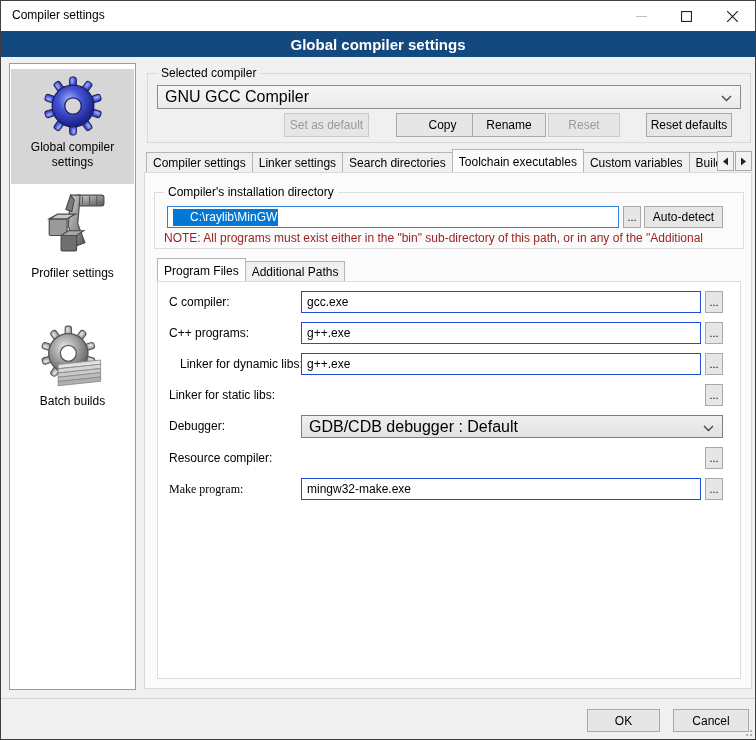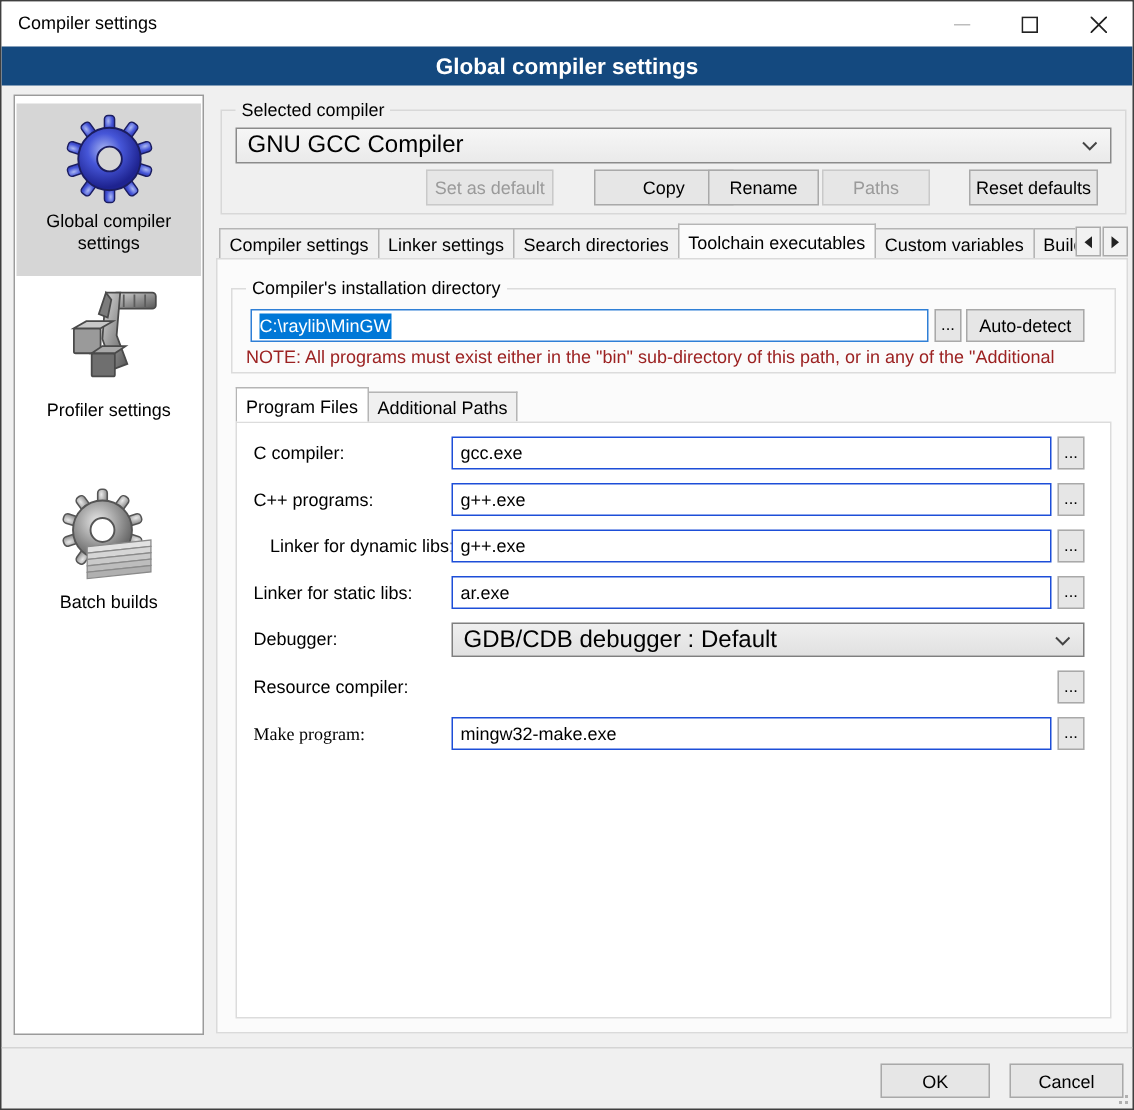--- a/index.html
+++ b/index.html
@@ -45,21 +45,21 @@
   .tab:first-child{margin-left:0;}
   .tab.active{height:24px;background:#fbfbfb;position:relative;z-index:3;margin-bottom:-1px;}
   .subtab.active{background:#ffffff;}
   .page{position:absolute;background:#fbfbfb;border:1px solid #dadada;}
   .page.inner{background:#ffffff;border-color:#dcdcdc;}
   .arrowbtn{position:absolute;width:17px;height:20px;background:#f2f2f2;border:1px solid #ababab;display:flex;align-items:center;justify-content:center;}
 
   
   .field{position:absolute;height:22px;background:#fff;border:1px solid #1d4ed8;font-size:12px;display:flex;align-items:center;padding-left:5px;overflow:hidden;white-space:nowrap;}
   .field.focused{border:1px solid #2f7fd6;}
-  .sel-text{background:#0078D7;color:#fff;padding:1px 1px 2px 0;}
+  .sel-text{background:#0078D7;color:#fff;padding:1px 1px 2px 17px;}
   .note{position:absolute;font-size:12px;color:#9C2222;white-space:nowrap;overflow:hidden;}
   .rowlabel{position:absolute;font-size:12px;color:#000;}
 
   
   .divider{position:absolute;left:0;top:697px;width:100%;height:1px;background:#d4d4d4;}
   .grip{position:absolute;right:3px;bottom:3px;width:10px;height:10px;}
   .grip i{position:absolute;width:2px;height:2px;background:#b0b0b0;}
 </style>
 </head>
 <body>
@@ -194,21 +194,21 @@
     <span>GNU GCC Compiler</span>
     <span class="chev">
       <svg width="11" height="7">
           <path d="M1 1 L5.5 5.5 L10 1" fill="none" stroke="#444" stroke-width="1.3"></path>
         </svg>
     </span>
   </div>
   <div class="btn disabled" style="left:283px;top:112px;width:85px;height:24px;">Set as default</div>
   <div class="btn" style="left:395px;top:112px;width:93px;height:24px;">Copy</div>
   <div class="btn" style="left:471px;top:112px;width:74px;height:24px;">Rename</div>
-  <div class="btn disabled" style="left:547px;top:112px;width:72px;height:24px;">Paths</div>
+  <div class="btn disabled" style="left:547px;top:112px;width:72px;height:24px;">Reset</div>
   <div class="btn" style="left:645px;top:112px;width:86px;height:24px;">Reset defaults</div>
 
   <div class="tabstrip" style="left:145px;top:147px;width:571px;height:24px;">
     <div class="tab">Compiler settings</div>
     <div class="tab">Linker settings</div>
     <div class="tab">Search directories</div>
     <div class="tab active">Toolchain executables</div>
     <div class="tab">Custom variables</div>
     <div class="tab">Build options</div>
   </div>
@@ -254,23 +254,20 @@
     </div>
   <div class="btn small" style="left:704px;top:321px;width:18px;height:22px;">...</div>
 
   <span class="rowlabel" style="left:179px;top:356px;">Linker for dynamic libs:</span>
   <div class="field" style="left:300px;top:352px;width:400px;">
       <span>g++.exe</span>
     </div>
   <div class="btn small" style="left:704px;top:352px;width:18px;height:22px;">...</div>
 
   <span class="rowlabel" style="left:168px;top:387px;">Linker for static libs:</span>
-  <div class="field" style="left:300px;top:383px;width:400px;">
-      <span>ar.exe</span>
-    </div>
   <div class="btn small" style="left:704px;top:383px;width:18px;height:22px;">...</div>
 
   <span class="rowlabel" style="left:168px;top:418px;">Debugger:</span>
   <div class="combo gray" style="left:300px;top:414px;width:422px;height:23px;">
     <span>GDB/CDB debugger : Default</span>
     <span class="chev">
       <svg width="11" height="7">
           <path d="M1 1 L5.5 5.5 L10 1" fill="none" stroke="#444" stroke-width="1.3"></path>
         </svg>
     </span>

